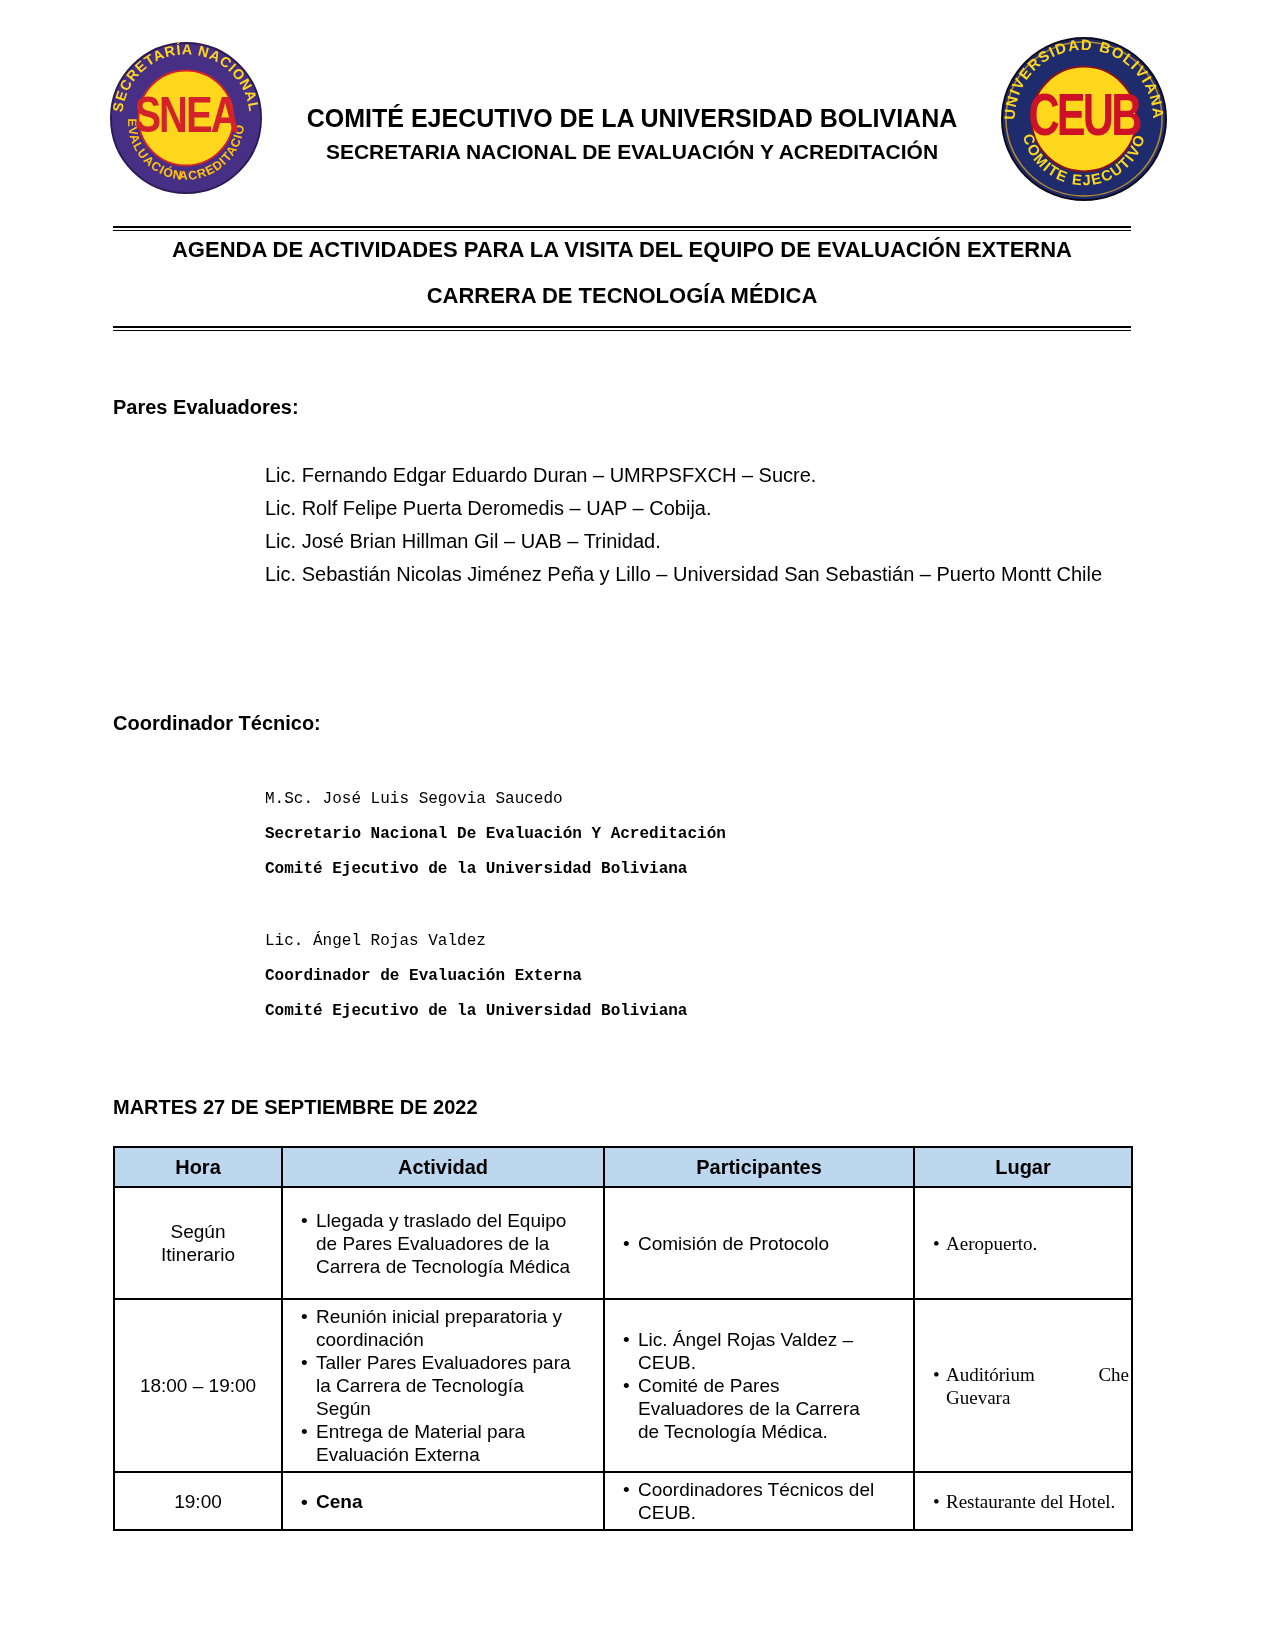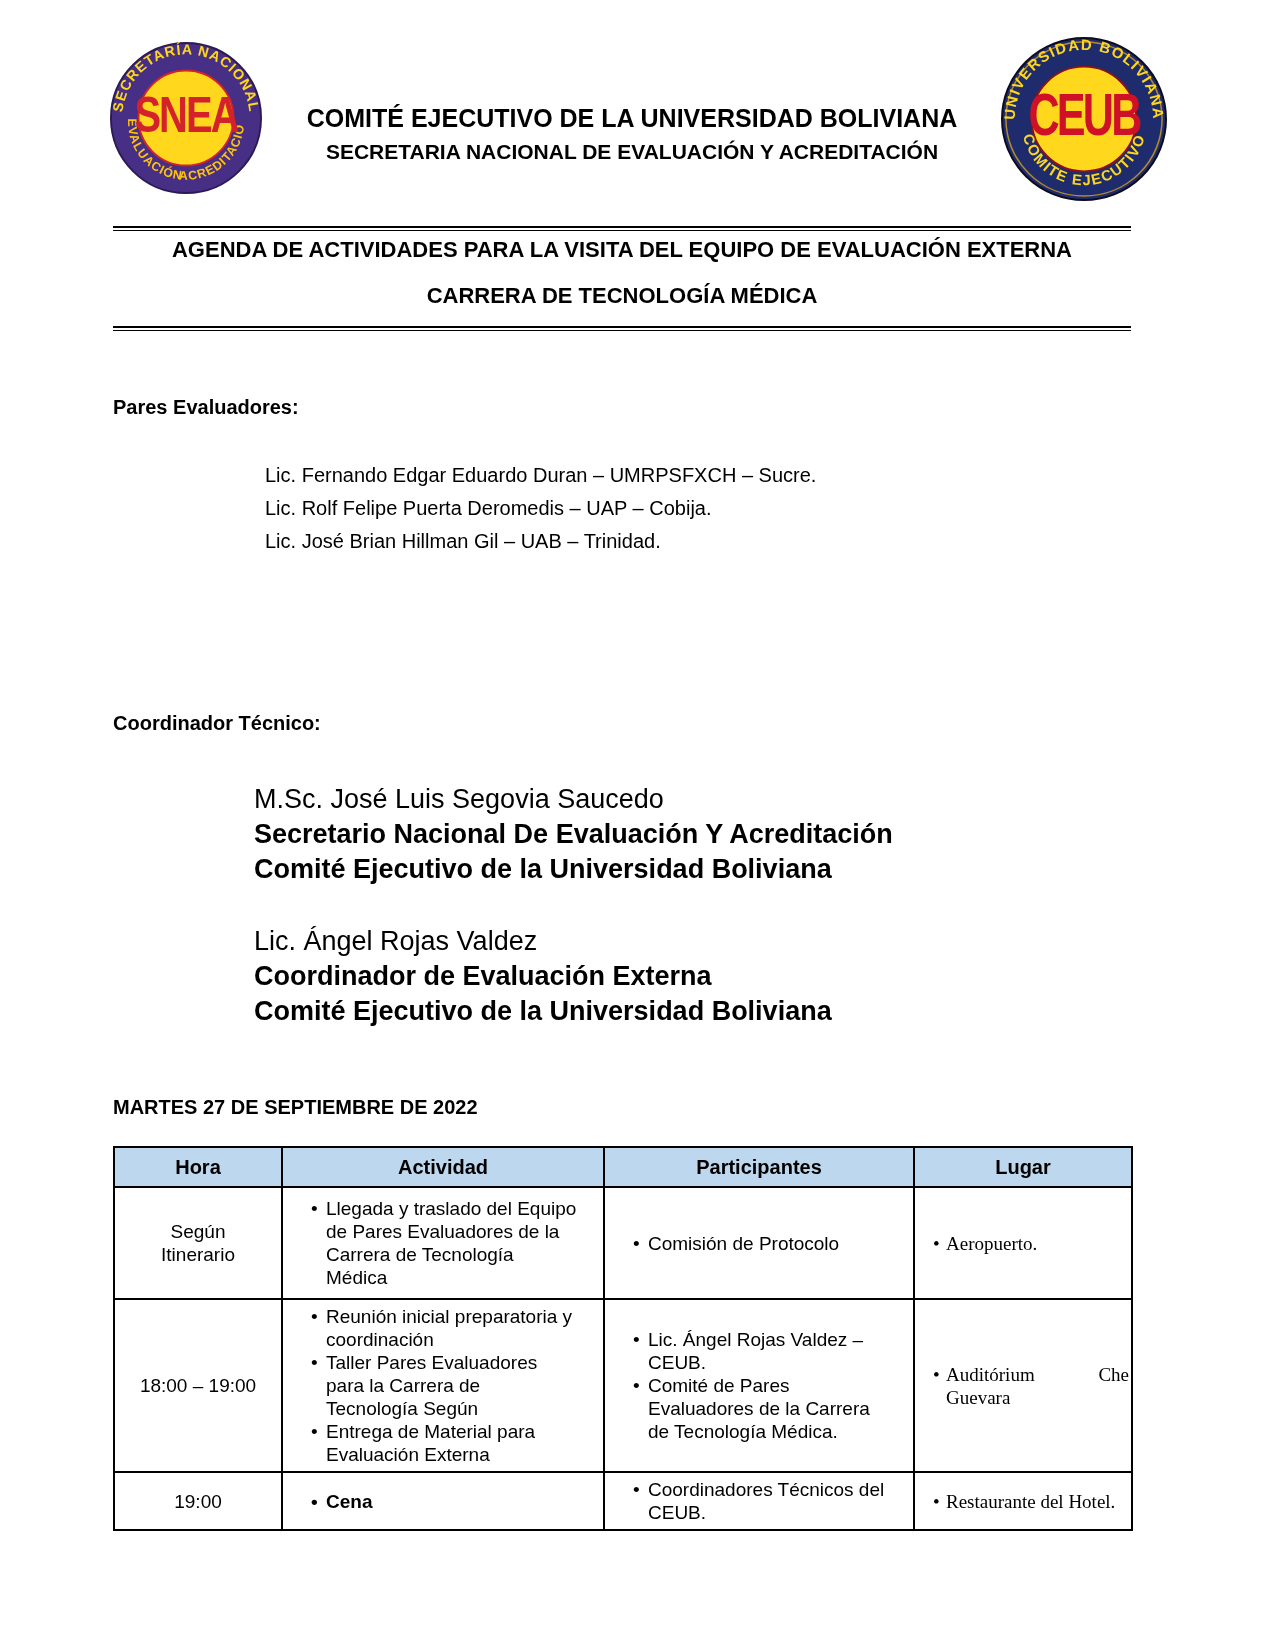--- a/index.html
+++ b/index.html
@@ -42,39 +42,39 @@
     position:absolute; left:113px;
     font-size:20px; font-weight:bold;
   }
   #pares-heading { top:396px; }
   #coord-heading { top:712px; }
   #date-heading  { top:1096px; }
   .pares-list {
     position:absolute; left:265px; top:459px; width:860px;
     list-style:none; font-size:20px; line-height:33px;
   }
-  .coord-block { position:absolute; left:254px; font-size:27px; line-height:35px; }
+  .coord-block { position:absolute; left:265px; font-size:16px; line-height:35px;font-family:Liberation Mono, monospace; }
   #coord-block-1 { top:782px; }
   #coord-block-2 { top:924px; }
   .coord-block .role { font-weight:bold; }
   
   .schedule {
     position:absolute; left:113px; top:1146px; width:1018px;
     border-collapse:collapse; table-layout:fixed;
     font-size:19px; line-height:23px;
   }
   .schedule th, .schedule td {
     border:2px solid #000; vertical-align:middle;
   }
   .schedule th {
     background:#BDD7EE; font-weight:bold; text-align:center;
     height:40px; font-size:20px;
   }
   td.hora { text-align:center; padding:4px 16px; }
-  td.list-cell { padding:5px 26px; }
+  td.list-cell { padding:5px 16px; }
   td.col-actividad    { padding-right:26px; }
   td.col-participantes{ padding-right:28px;margin-top:21px; }
   td.col-lugar        { padding:5px 2px 5px 16px;font-family:Liberation Serif, serif; }
   .blist { list-style:none; }
   .blist li { position:relative; padding-left:17px; }
   .blist li::before { content:"•"; position:absolute; left:2px; }
   td.col-lugar .blist li { padding-left:15px; }
   li.bold-item { font-weight:bold; }
   li.justify { text-align:justify; }
   
@@ -133,20 +133,21 @@
   <div class="rule" id="rule-top"></div>
   <div class="doc-title" id="doc-title-1">AGENDA DE ACTIVIDADES PARA LA VISITA DEL EQUIPO DE EVALUACIÓN EXTERNA</div>
   <div class="doc-title" id="doc-title-2">CARRERA DE TECNOLOGÍA MÉDICA</div>
   <div class="rule" id="rule-bottom"></div>
 
   <div class="section-heading" id="pares-heading">Pares Evaluadores:</div>
   <ul class="pares-list">
     <li>Lic. Fernando Edgar Eduardo Duran – UMRPSFXCH – Sucre.</li>
     <li>Lic. Rolf Felipe Puerta Deromedis – UAP – Cobija.</li>
     <li>Lic. José Brian Hillman Gil – UAB – Trinidad.</li>
+    <li>Lic. Sebastián Nicolas Jiménez Peña y Lillo – Universidad San Sebastián – Puerto Montt Chile</li>
   </ul>
 
   <div class="section-heading" id="coord-heading">Coordinador Técnico:</div>
   <div class="coord-block" id="coord-block-1">
     <div class="name">M.Sc. José Luis Segovia Saucedo</div>
     <div class="role">Secretario Nacional De Evaluación Y Acreditación</div>
     <div class="role">Comité Ejecutivo de la Universidad Boliviana</div>
   </div>
   <div class="coord-block" id="coord-block-2">
     <div class="name">Lic. Ángel Rojas Valdez</div>

